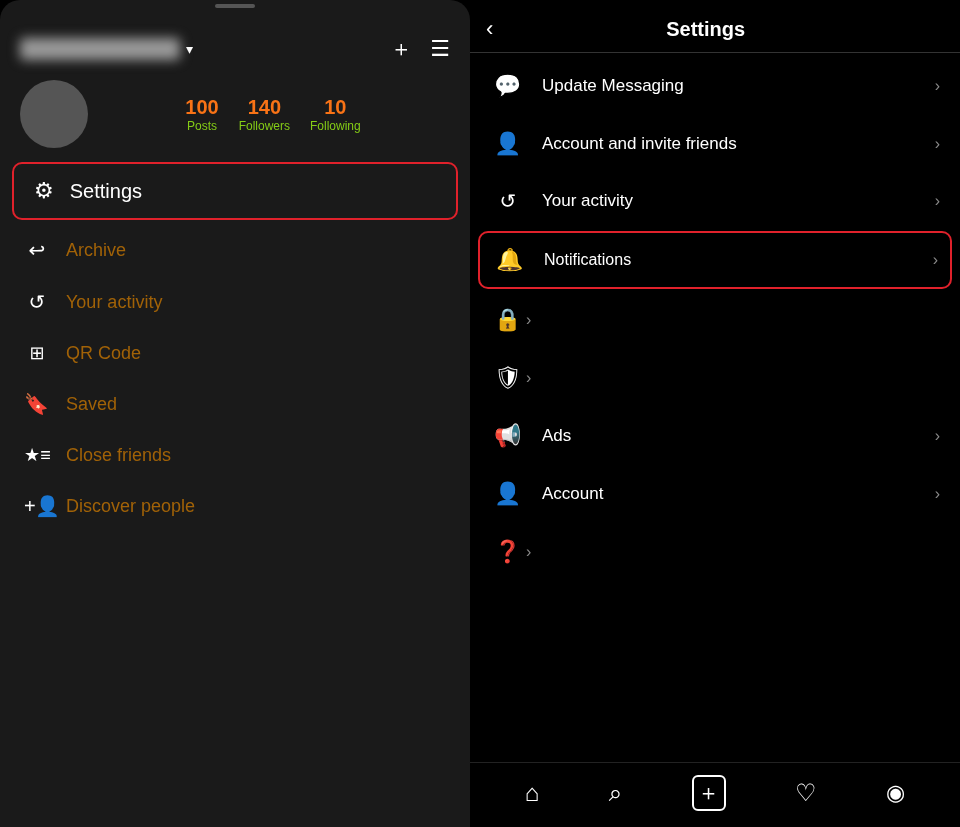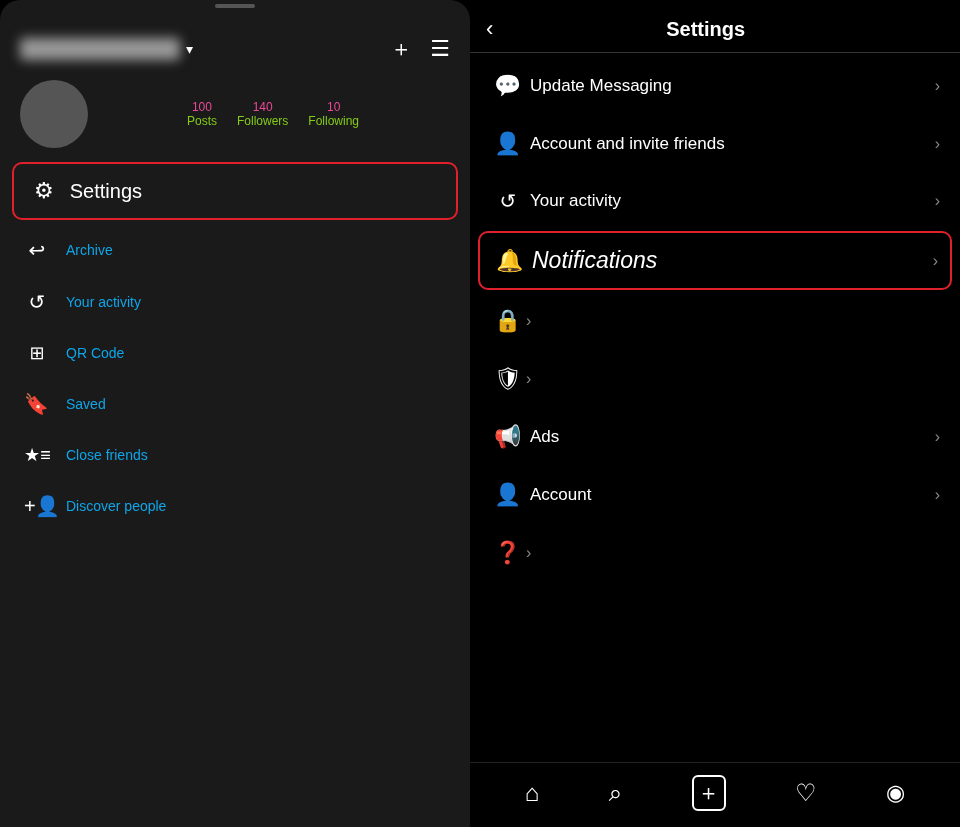--- a/index.html
+++ b/index.html
@@ -82,23 +82,23 @@
       align-items: center;
     }
 
     .stat-item {
       display: flex;
       flex-direction: column;
       align-items: center;
     }
 
     .stat-num {
-      color: #ec4899;
-      font-size: 12px;
-      font-weight: 400;
+      color: #f97316;
+      font-size: 20px;
+      font-weight: 700;
     }
 
     .stat-label {
       color: #84cc16;
       font-size: 12px;
     }
 
     .drag-indicator {
       width: 40px;
       height: 4px;
@@ -138,22 +138,22 @@
     }
 
     .left-menu-item .item-icon {
       color: #fff;
       font-size: 22px;
       width: 26px;
       text-align: center;
     }
 
     .left-menu-item .item-label {
-      color: #0ea5e9;
-      font-size: 14px;
+      color: #a16207;
+      font-size: 18px;
     }
 
     
     .right-panel {
       width: 490px;
       height: 827px;
       background: #000;
       display: flex;
       flex-direction: column;
     }
@@ -199,38 +199,37 @@
       font-size: 22px;
       width: 36px;
       text-align: center;
       flex-shrink: 0;
     }
 
     .right-menu-item .r-label {
       color: #fff;
       font-size: 17px;
       flex: 1;
-      margin-left: 4px;
+      margin-left: 16px;
     }
 
     .right-menu-item .r-chevron {
       color: #888;
       font-size: 16px;
     }
 
     .right-menu-item.highlighted {
       border: 2.5px solid #e0212b;
       border-radius: 10px;
       margin: 2px 8px;
       padding: 14px 12px;
     }
 
     .right-menu-item.highlighted .r-label {
-      font-size: 23px;
-      font-style: italic;
+      font-size: 16px;
     }
 
     
     .bottom-nav {
       margin-top: auto;
       display: flex;
       justify-content: space-around;
       align-items: center;
       padding: 12px 20px 16px 20px;
       border-top: 1px solid #222;

